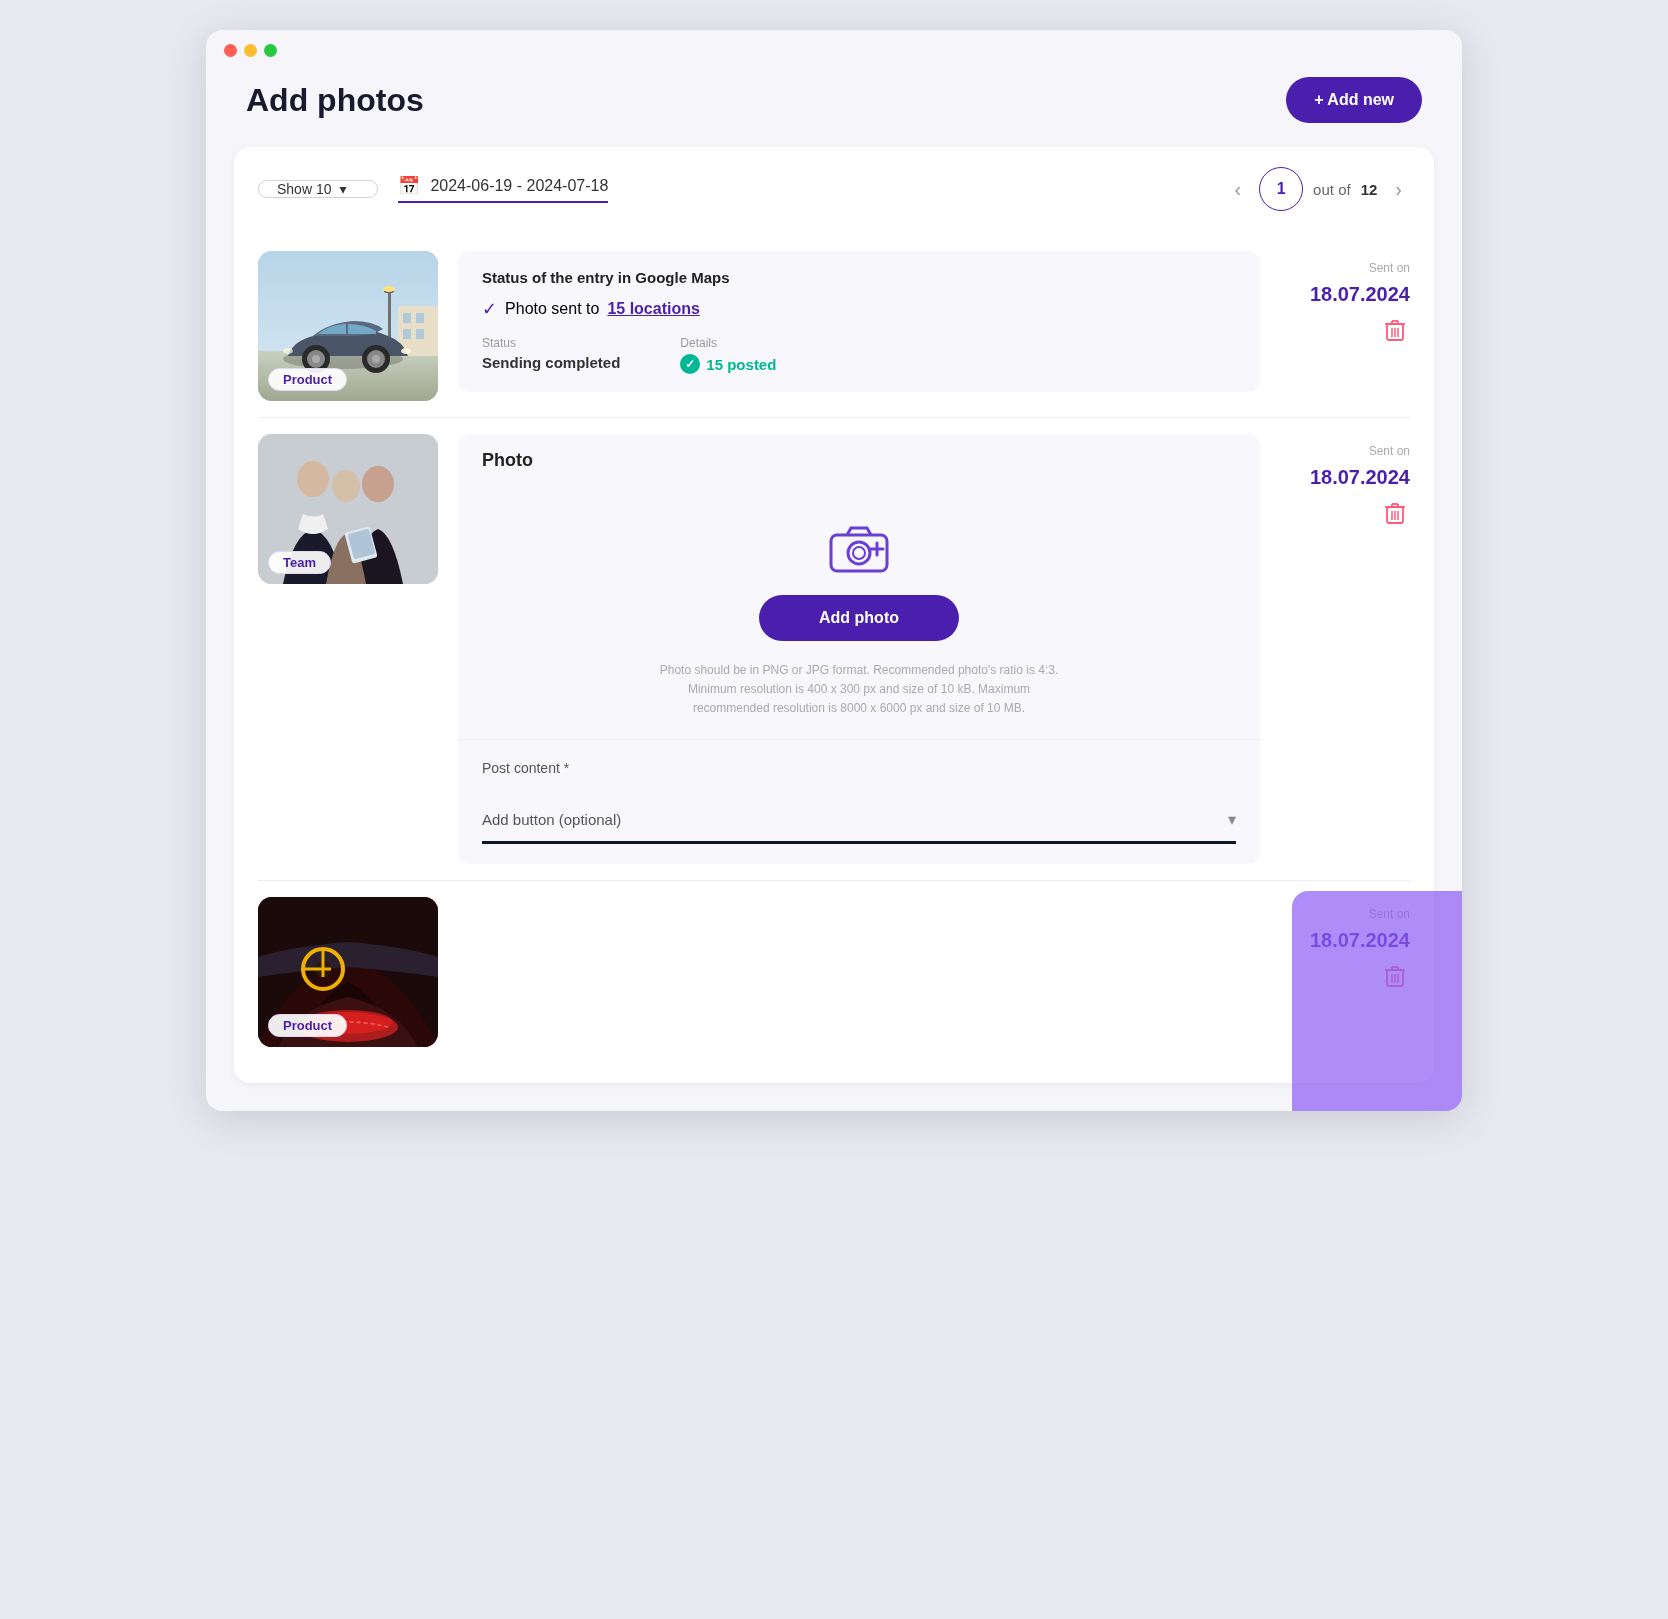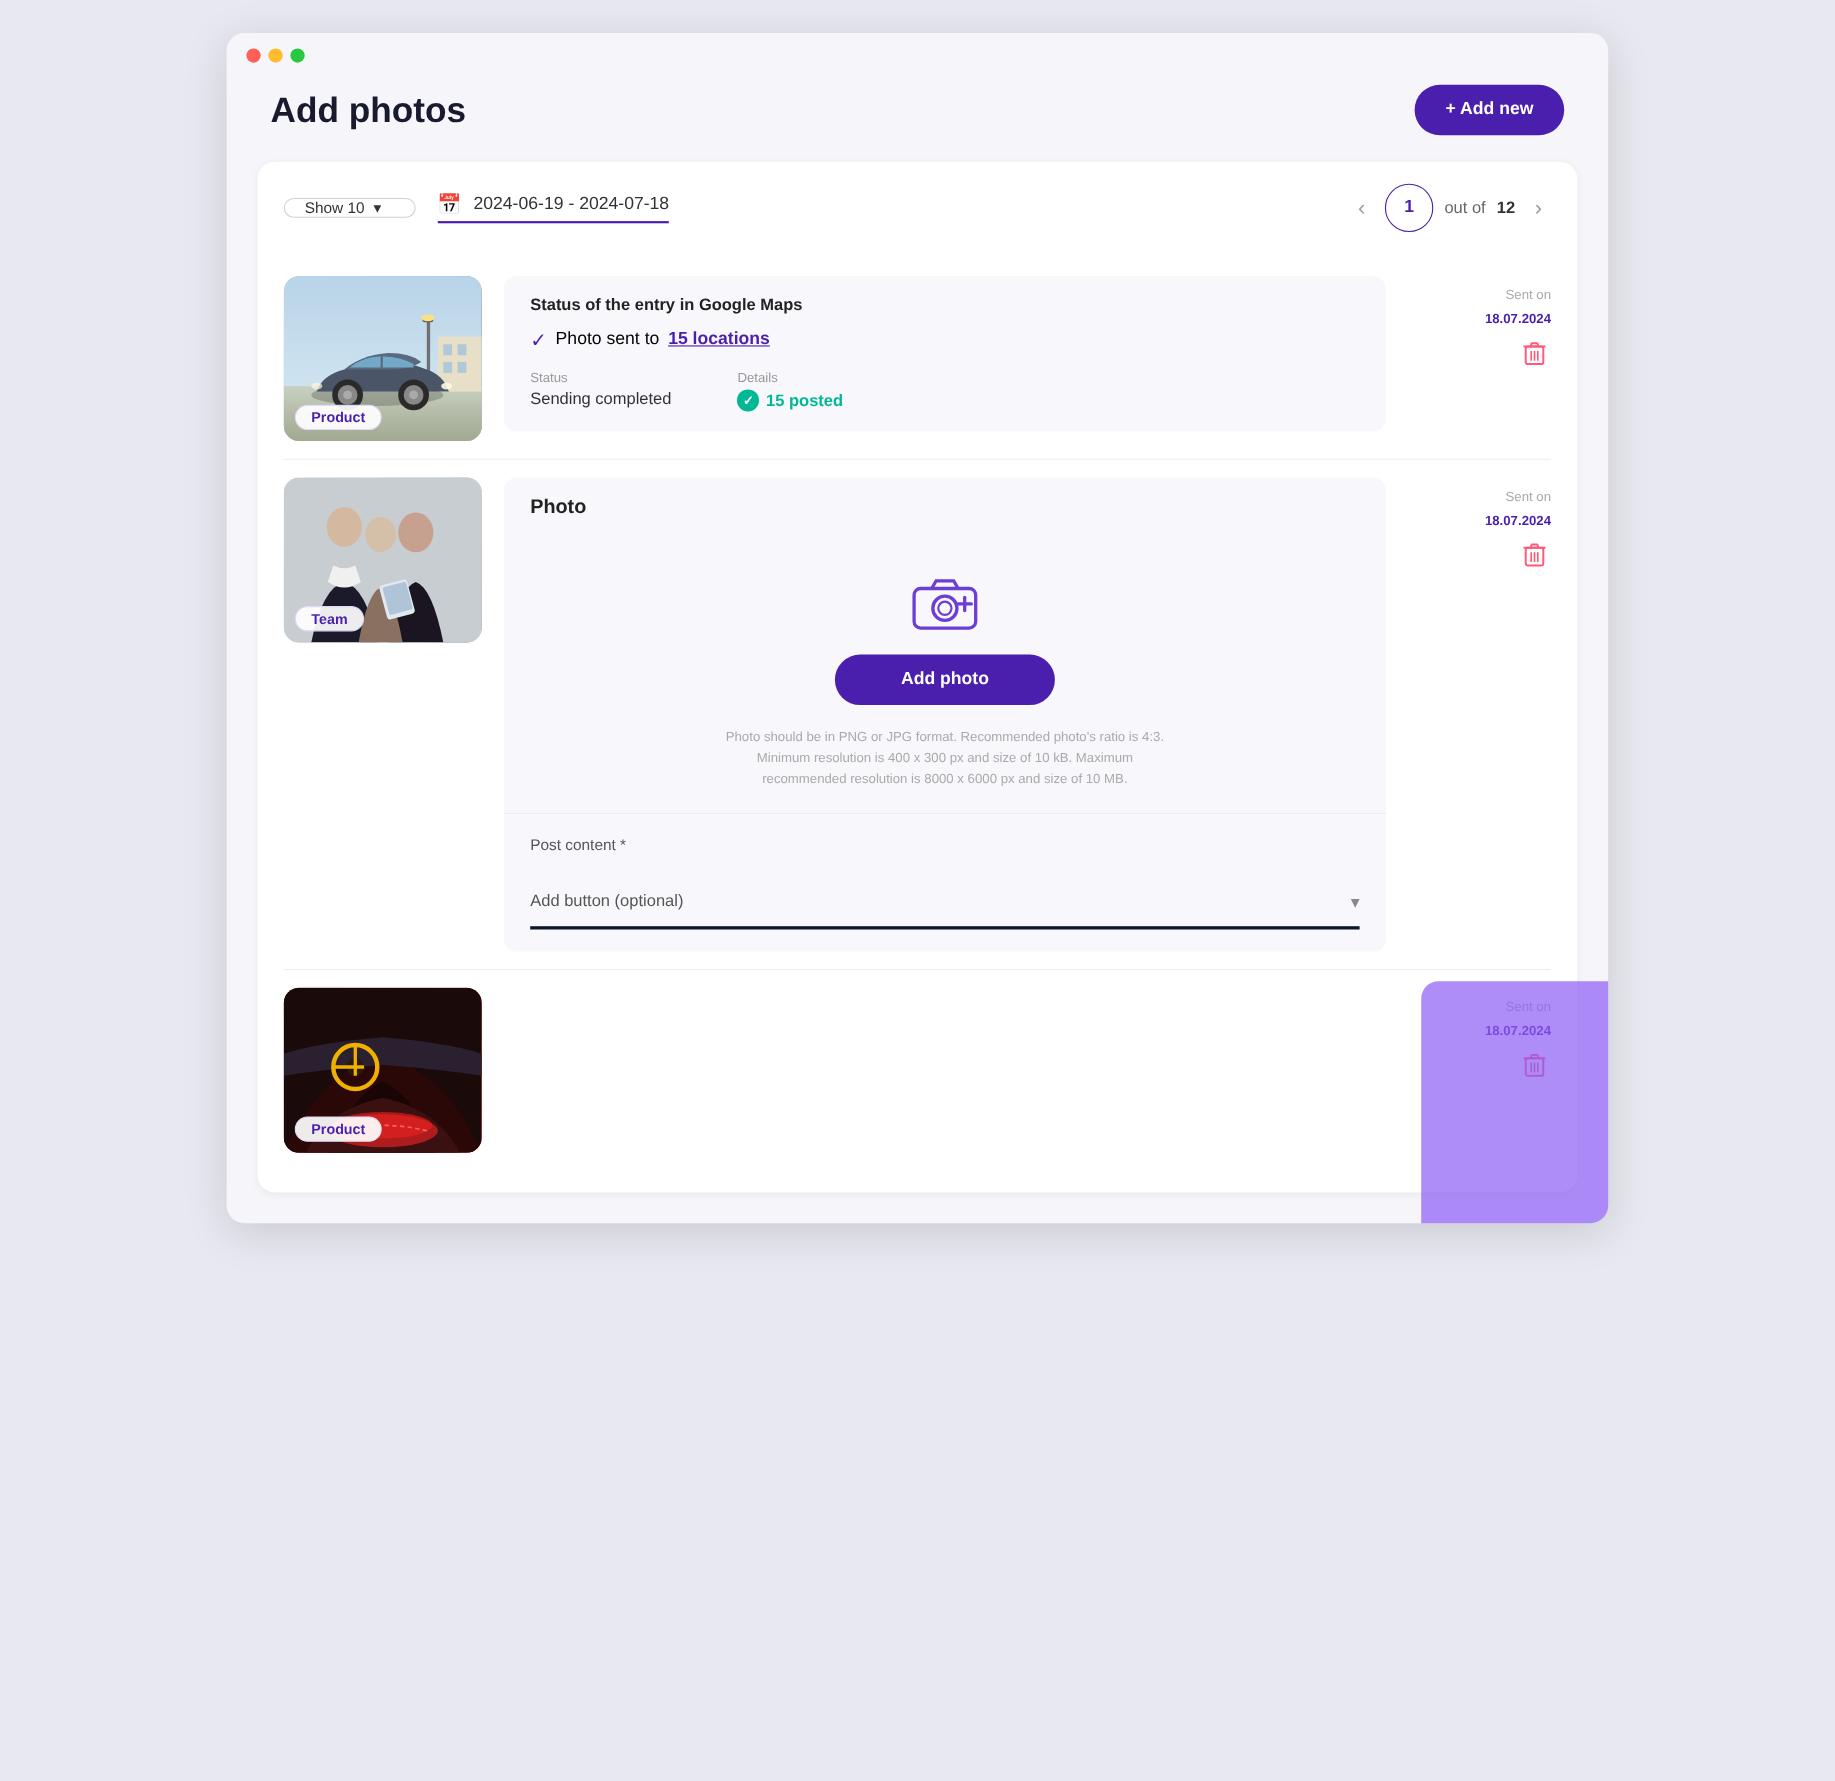--- a/index.html
+++ b/index.html
@@ -172,39 +172,39 @@
       gap: 8px;
       margin-bottom: 16px;
     }
     .check-circle { color: #4b1fad; font-size: 18px; }
     .locations-link { color: #4b1fad; font-weight: 600; text-decoration: underline; cursor: pointer; }
     .status-row {
       display: flex;
       gap: 60px;
     }
     .status-label { font-size: 12px; color: #999; margin-bottom: 4px; }
-    .status-value { font-size: 15px; color: #333; font-weight: 400; }
+    .status-value { font-size: 15px; color: #333; font-weight: 700; }
     .posted-badge {
       display: flex;
       align-items: center;
       gap: 6px;
       color: #00b894;
       font-weight: 700;
       font-size: 15px;
     }
     .sent-date-col {
       display: flex;
       flex-direction: column;
       align-items: flex-end;
       gap: 8px;
       min-width: 130px;
       padding-top: 10px;
     }
     .sent-on-label { font-size: 12px; color: #aaa; }
-    .sent-on-date { font-size: 12px; font-weight: 700; color: #4b1fad; }
+    .sent-on-date { font-size: 20px; font-weight: 700; color: #4b1fad; }
     .delete-btn {
       background: none;
       border: none;
       cursor: pointer;
       color: #ff5a7a;
       font-size: 20px;
       padding: 4px;
     }
     
     .upload-card {

